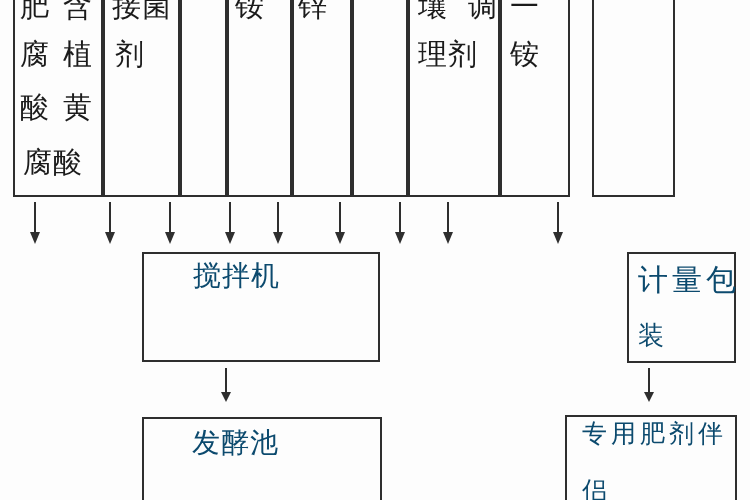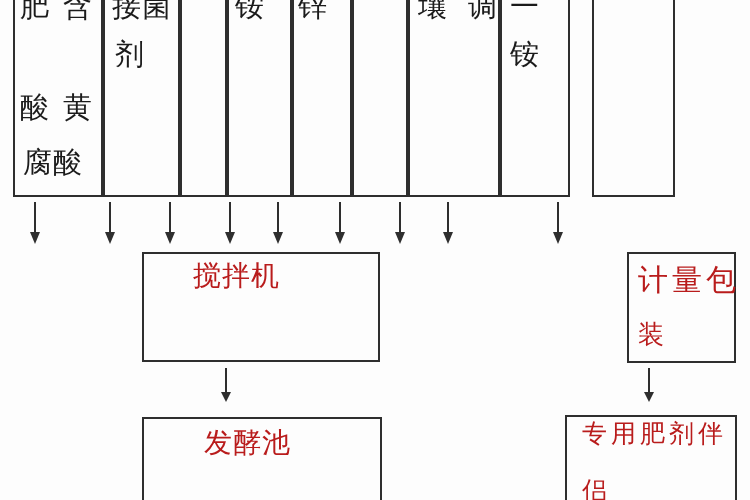--- a/index.html
+++ b/index.html
@@ -2,21 +2,21 @@
 <html><head>
 <meta charset="utf-8">
 <style>
   html, body { margin: 0; padding: 0; background: #ffffff; }
   #canvas {
     position: relative;
     width: 750px;
     height: 500px;
     overflow: hidden;
     background: #fdfdfd;
-    font-family: Liberation Serif, serif;
+    font-family: Liberation Sans, sans-serif;
     color: #1b1b1b;
   }
   .tbox {
     position: absolute;
     top: -10px;
     height: 207px;
     box-sizing: border-box;
     border: 2px solid #2e2e2e;
     background: #fdfdfd;
   }
@@ -33,33 +33,34 @@
   .box {
     position: absolute;
     box-sizing: border-box;
     border: 2px solid #2e2e2e;
     background: #fdfdfd;
   }
   .blabel {
     position: absolute;
     line-height: 1;
     white-space: nowrap;
-    color: #b91c1c;
+    color: #0c4a6e;
   }
   .arrow { position: absolute; }
   .arrow line { stroke: #2e2e2e; stroke-width: 2; }
   .arrow polygon { fill: #2e2e2e; stroke: none; }
 </style>
 </head>
 <body>
 
 <div id="canvas">
 
   <div class="tbox" style="left:13px;width:90px">
     <span class="tl sp14" style="top:0;left:5px">肥含</span>
+    <span class="tl sp14" style="top:48px;left:5px">腐植</span>
     <span class="tl sp14" style="top:101px;left:5px">酸黄</span>
     <span class="tl sp1" style="top:156px;left:8px">腐酸</span>
   </div>
 
   <div class="tbox" style="left:103px;width:77px">
     <span class="tl sp1" style="top:0;left:7px">接菌</span>
     <span class="tl sp1" style="top:48px;left:10px">剂</span>
   </div>
 
   <div class="tbox" style="left:180px;width:47px"></div>
@@ -69,20 +70,21 @@
   </div>
 
   <div class="tbox" style="left:292px;width:60px">
     <span class="tl" style="top:0;left:4px">锌</span>
   </div>
 
   <div class="tbox" style="left:352px;width:56px"></div>
 
   <div class="tbox" style="left:408px;width:92px">
     <span class="tl sp21" style="top:0;left:8px">壤调</span>
+    <span class="tl sp1" style="top:48px;left:8px">理剂</span>
   </div>
 
   <div class="tbox" style="left:500px;width:70px">
     <span class="tl" style="top:0;left:8px">一</span>
     <span class="tl" style="top:48px;left:8px">铵</span>
   </div>
 
   <div class="tbox" style="left:592px;width:83px"></div>
 
   <svg class="arrow" style="left:28px;top:202px" width="14" height="42">
@@ -125,21 +127,21 @@
   <div class="box" style="left:142px;top:252px;width:238px;height:110px">
     <span class="blabel sp1" style="left:49px;top:8px;font-size:28px">搅拌机</span>
   </div>
 
   <svg class="arrow" style="left:219px;top:368px" width="14" height="34">
       <line x1="7" y1="0" x2="7" y2="25"></line>
       <polygon points="2,24 12,24 7,34"></polygon>
     </svg>
 
   <div class="box" style="left:142px;top:417px;width:240px;height:100px">
-    <span class="blabel sp1" style="left:60px;top:10px;font-size:28px">发酵池</span>
+    <span class="blabel sp1" style="left:48px;top:10px;font-size:28px">发酵池</span>
   </div>
 
   <div class="box" style="left:627px;top:252px;width:109px;height:111px">
     <span class="blabel" style="left:9px;top:11px;font-size:30px;letter-spacing:4px">计量包</span>
     <span class="blabel" style="left:9px;top:68px;font-size:26px">装</span>
   </div>
 
   <svg class="arrow" style="left:642px;top:368px" width="14" height="34">
       <line x1="7" y1="0" x2="7" y2="25"></line>
       <polygon points="2,24 12,24 7,34"></polygon>

